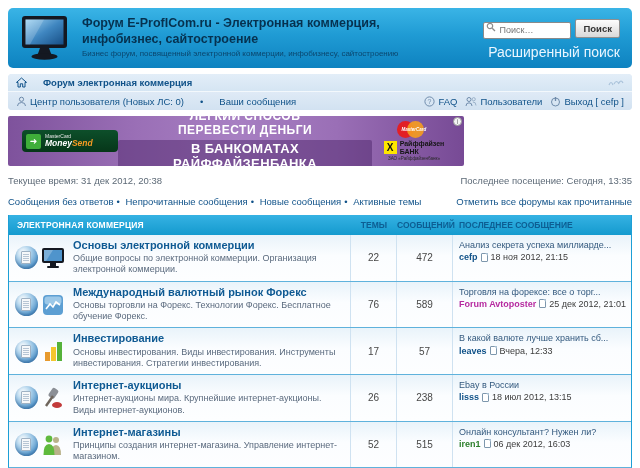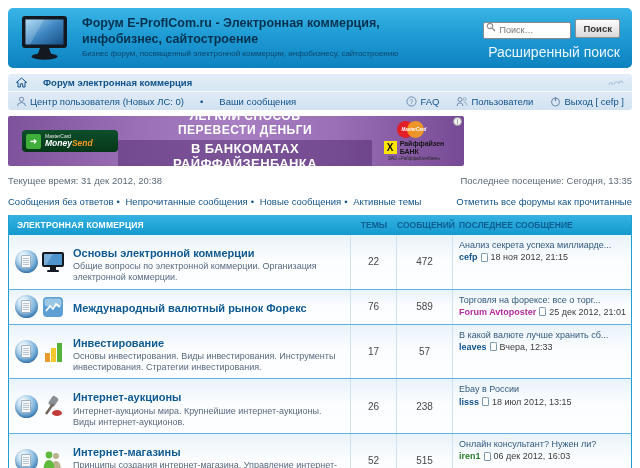--- a/index.html
+++ b/index.html
@@ -28,21 +28,21 @@
   .adv-search { display:inline-block; margin-top:5px; font-size:14px; color:#eaf6ff; }
 
   
   .navbars { margin-top:6px; border-radius:4px; overflow:hidden; background:#d9e7f4; }
   .navrow { height:18px; display:flex; align-items:center; padding:0 8px; font-size:9.5px; color:#105289; }
   .navrow.first { border-bottom:1px solid #f3f8fc; background:linear-gradient(180deg,#e3eef8,#d5e5f3); }
   .navrow.second { background:linear-gradient(180deg,#dfeaf6,#d2e2f1); }
   .navrow a { color:#105289; }
   .crumb-label { font-weight:bold; margin-left:4px; }
   .nav-left { display:flex; align-items:center; gap:12px; flex:1; }
-  .nav-right { display:flex; align-items:center; gap:17px; }
+  .nav-right { display:flex; align-items:center; gap:8px; }
   .nav-item { display:flex; align-items:center; gap:3px; }
   .bullet-sep { margin:0 4px; color:#105289; }
   .ico { display:inline-block; line-height:0; }
 
   
   .ad-wrap { position:relative; margin-top:6px; height:50px; width:462px; }
   .ad { position:relative; height:50px; width:456px; border-radius:2px; overflow:hidden;
     background:linear-gradient(90deg,#7e529c 0%,#9a6fb6 28%,#a77fc2 50%,#9a6fb6 72%,#774a95 100%);
     display:flex; align-items:center; }
   .ms-badge { margin-left:14px; width:96px; height:22px; background:linear-gradient(180deg,#0d4f2a,#063619);
@@ -92,21 +92,21 @@
   .frow:first-child { border-top:none; }
   .c-icon { width:60px; flex:0 0 auto; display:flex; align-items:center; gap:2px; padding:5px 0 5px 6px; }
   .ball { width:23px; height:23px; border-radius:50%; flex:0 0 auto; position:relative;
     background:radial-gradient(circle at 35% 28%,#ffffff 0%,#b9d9ef 30%,#5d9dcf 70%,#3a74ab 100%);
     box-shadow:inset 0 -2px 3px rgba(20,60,110,.35); }
   .ball .doc { position:absolute; left:6px; top:5px; width:10px; height:13px; background:#f6f8fa;
     border:1px solid #9fb2c4; border-radius:1px; }
   .ball .doc::before { content:""; position:absolute; left:1px; top:2px; width:6px; height:1px;
     background:#b6c5d4; box-shadow:0 2px 0 #b6c5d4,0 4px 0 #b6c5d4,0 6px 0 #b6c5d4; }
   .ficon { width:26px; height:24px; display:flex; align-items:center; justify-content:center; }
-  .c-main { flex:1; padding:12px 6px 5px 4px; border-right:1px solid #cfe2f1; }
+  .c-main { flex:1; padding:4px 6px 5px 4px; border-right:1px solid #cfe2f1; }
   .ftitle { display:block; font-size:11px; font-weight:bold; color:#0f5a93; line-height:1.2; }
   .fdesc { font-size:9px; color:#5a6a7e; line-height:1.25; margin-top:1px; }
   .c-num { width:46px; flex:0 0 auto; display:flex; align-items:center; justify-content:center;
     font-size:10px; color:#474747; border-right:1px solid #cfe2f1; }
   .c-num.posts { width:56px; }
   .c-last { width:178px; flex:0 0 auto; padding:4px 4px 4px 6px; font-size:9px; line-height:1.35; }
   .ltitle { display:block; color:#33597e; }
   .lmeta { display:flex; align-items:center; flex-wrap:wrap; gap:3px; color:#3c3c3c; }
   .luser { font-weight:bold; }
   .pgico { width:7px; height:9px; background:#fff; border:1px solid #7d97ad; display:inline-block;
@@ -314,20 +314,21 @@
       <span class="ficon ico">
               <svg width="22" height="22" viewBox="0 0 22 22">
                 <rect x="1" y="1" width="20" height="20" rx="4" fill="#5d9fd3"></rect>
                 <rect x="2.5" y="2.5" width="17" height="8" rx="3" fill="#9cc8e8"></rect>
                 <polyline points="4,15 8,10 11,13 14,8 18,11" fill="none" stroke="#fff" stroke-width="1.6"></polyline>
               </svg>
             </span>
     </div>
     <div class="c-main">
       <a class="ftitle">Международный валютный рынок Форекс</a>
+      <div class="fdesc">Основы торговли на Форекс. Технологии Форекс. Бесплатное обучение Форекс.</div>
     </div>
     <div class="c-num">76</div>
     <div class="c-num posts">589</div>
     <div class="c-last">
       <a class="ltitle">Торговля на форексе: все о торг...</a>
       <div class="lmeta">
         <a class="luser" style="color: rgb(182, 43, 160);">Forum Avtoposter</a>
         <span class="pgico"></span>
         <span>25 дек 2012, 21:01</span>
       </div>

